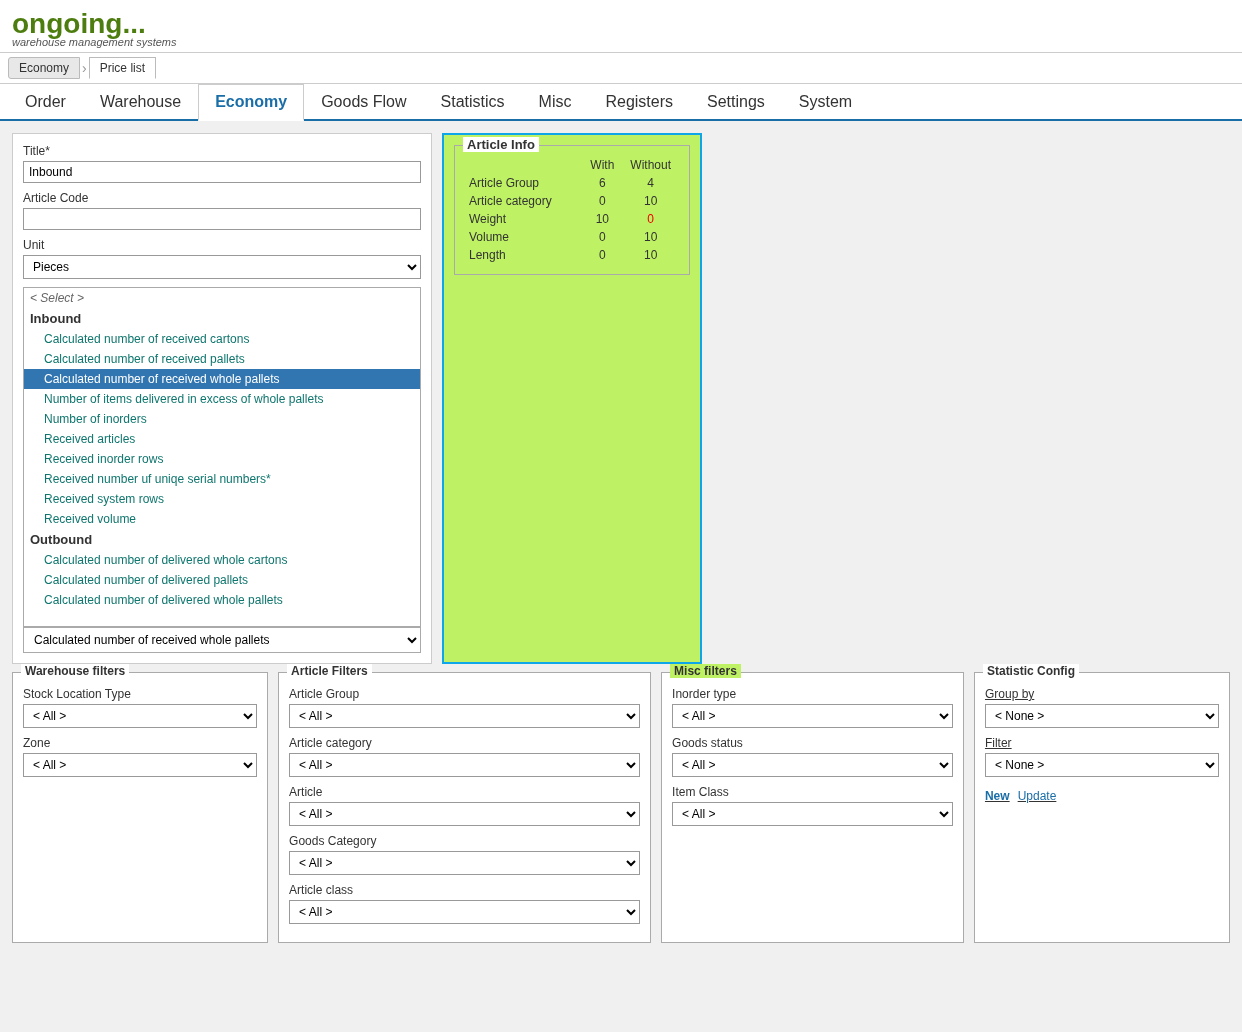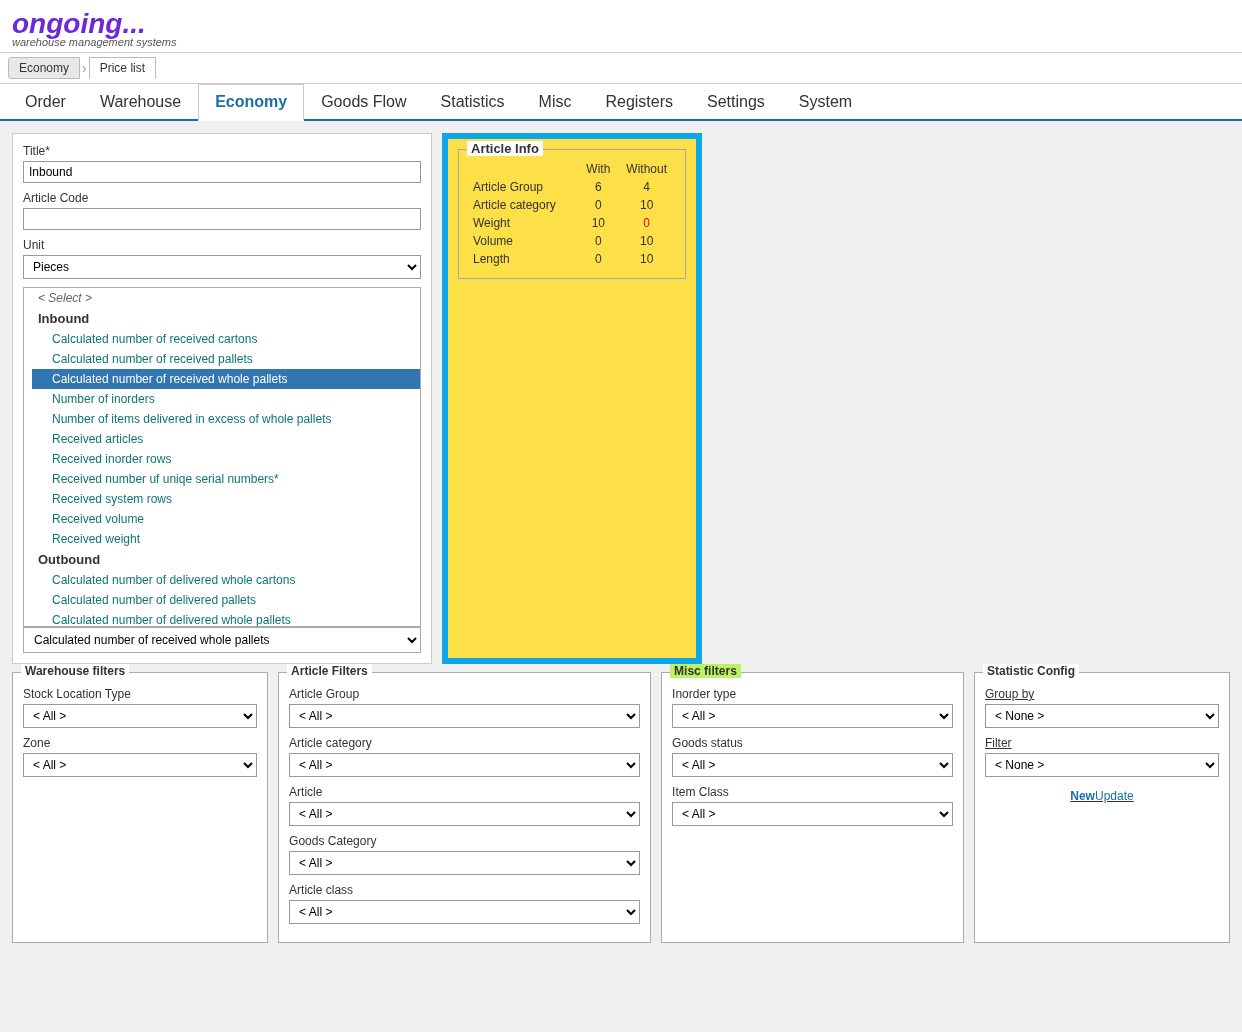--- a/index.html
+++ b/index.html
@@ -1,42 +1,42 @@
 <!DOCTYPE html>
 <html><head>
   <meta charset="utf-8">
   <style>
     * { box-sizing: border-box; margin: 0; padding: 0; }
     body { font-family: Arial, sans-serif; font-size: 13px; background: #f0f0f0; color: #333; }
 
     
     .header { background: white; padding: 8px 12px 4px 12px; border-bottom: 1px solid #ccc; }
     .logo { display: flex; align-items: flex-end; }
-    .logo-text-ongoing { font-size: 28px; font-weight: bold; color: #6d28d9; font-style: italic; }
+    .logo-text-ongoing { font-size: 28px; font-weight: bold; color: #4d7c0f; }
     .logo-subtitle { font-size: 11px; color: #555; font-style: italic; display: block; margin-top: -4px; }
 
     
     .breadcrumb { background: white; padding: 4px 8px; border-bottom: 1px solid #ccc; display: flex; align-items: center; gap: 0; }
     .breadcrumb-item { padding: 3px 10px; border: 1px solid #bbb; background: #e8e8e8; font-size: 12px; cursor: pointer; }
     .breadcrumb-item:first-child { border-radius: 3px 0 0 3px; }
     .breadcrumb-sep { color: #999; font-size: 14px; padding: 0 2px; }
     .breadcrumb-item.active { background: white; border-bottom: 1px solid white; }
 
     
     .nav { background: white; display: flex; border-bottom: 2px solid #1a6ea8; padding: 0 8px; }
     .nav-item { padding: 8px 16px; cursor: pointer; font-size: 16px; color: #333; border: 1px solid transparent; border-bottom: none; margin-bottom: -2px; }
     .nav-item.active { background: white; border-color: #ccc; color: #1a6ea8; font-weight: bold; border-bottom: 2px solid white; }
 
     
     .main { padding: 12px; background: #f0f0f0; min-height: calc(100vh - 120px); }
 
     
     .top-section { display: flex; gap: 10px; margin-bottom: 8px; }
     .form-left { background: white; border: 1px solid #ccc; padding: 10px; flex: 0 0 420px; }
-    .article-info { background: #fde047; border: 6px solid #0ea5e9; padding: 10px; flex: 0 0 260px; }
+    .article-info { background: #bef264; border: 2px solid #0ea5e9; padding: 10px; flex: 0 0 260px; }
 
     .form-label { font-size: 12px; margin-bottom: 3px; color: #333; }
     .form-input { width: 100%; border: 1px solid #999; padding: 3px 5px; font-size: 12px; margin-bottom: 8px; }
     .form-select { width: 100%; border: 1px solid #999; padding: 3px 5px; font-size: 12px; margin-bottom: 8px; background: white; }
 
     
     .ai-table { width: 100%; border-collapse: collapse; font-size: 12px; }
     .ai-table th { text-align: center; font-weight: normal; padding: 2px 8px; }
     .ai-table td { padding: 2px 4px; }
     .ai-table td:first-child { width: 130px; }
@@ -54,21 +54,21 @@
     .dropdown-list::-webkit-scrollbar-thumb { background: #bbb; border: 1px solid #aaa; }
 
     
     .bottom-select-wrap { border: 1px solid #aaa; background: white; display: flex; align-items: center; }
     .bottom-select-wrap select { width: 100%; border: none; padding: 4px 6px; font-size: 12px; background: white; cursor: pointer; outline: none; }
 
     
     .filters-row { display: flex; gap: 10px; margin-top: 4px; }
     .filter-label { font-size: 12px; margin-bottom: 3px; color: #333; }
     .filter-select { width: 100%; border: 1px solid #999; padding: 3px 5px; font-size: 12px; background: white; margin-bottom: 8px; }
-    .stat-links { display: flex; gap: 0; margin-top: 4px; justify-content: center; }
+    .stat-links { display: flex; gap: 8px; margin-top: 4px; }
     .stat-link { color: #1a6ea8; text-decoration: none; font-size: 12px; cursor: pointer; }
     .stat-link.bold { font-weight: bold; }
   </style>
 </head>
 <body>
 
 <div class="header">
   <div class="logo">
     <div>
       <span class="logo-text-ongoing">ongoing...</span>
@@ -104,35 +104,34 @@
 
       <div class="form-label">Article Code</div>
       <input class="form-input" type="text" value="" style="">
 
       <div class="form-label">Unit</div>
       <select class="form-select">
         <option>Pieces</option>
       </select>
 
       
-      <div class="dropdown-list" style="height:340px; overflow-y:scroll; border:1px solid #aaa;padding-left:8px;">
+      <div class="dropdown-list" style="height:340px; overflow-y:scroll; border:1px solid #aaa;">
         <div class="item sub-header">&lt; Select &gt;</div>
 
         <div class="group-header">Inbound</div>
         <div class="item">Calculated number of received cartons</div>
         <div class="item">Calculated number of received pallets</div>
         <div class="item selected">Calculated number of received whole pallets</div>
+        <div class="item">Number of items delivered in excess of whole pallets</div>
         <div class="item">Number of inorders</div>
-        <div class="item">Number of items delivered in excess of whole pallets</div>
         <div class="item">Received articles</div>
         <div class="item">Received inorder rows</div>
         <div class="item">Received number uf uniqe serial numbers*</div>
         <div class="item">Received system rows</div>
         <div class="item">Received volume</div>
-        <div class="item">Received weight</div>
 
         <div class="group-header">Outbound</div>
         <div class="item">Calculated number of delivered whole cartons</div>
         <div class="item">Calculated number of delivered pallets</div>
         <div class="item">Calculated number of delivered whole pallets</div>
 
       </div>
 
       
       <div class="bottom-select-wrap">

